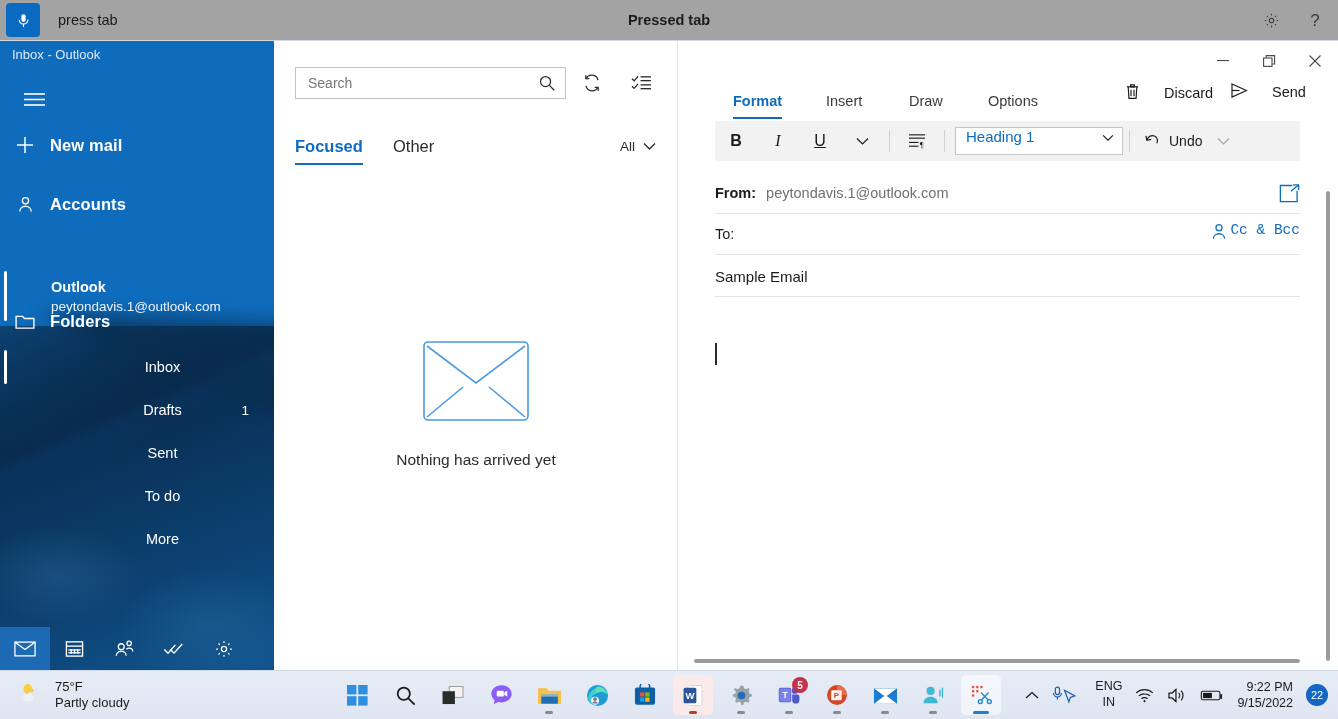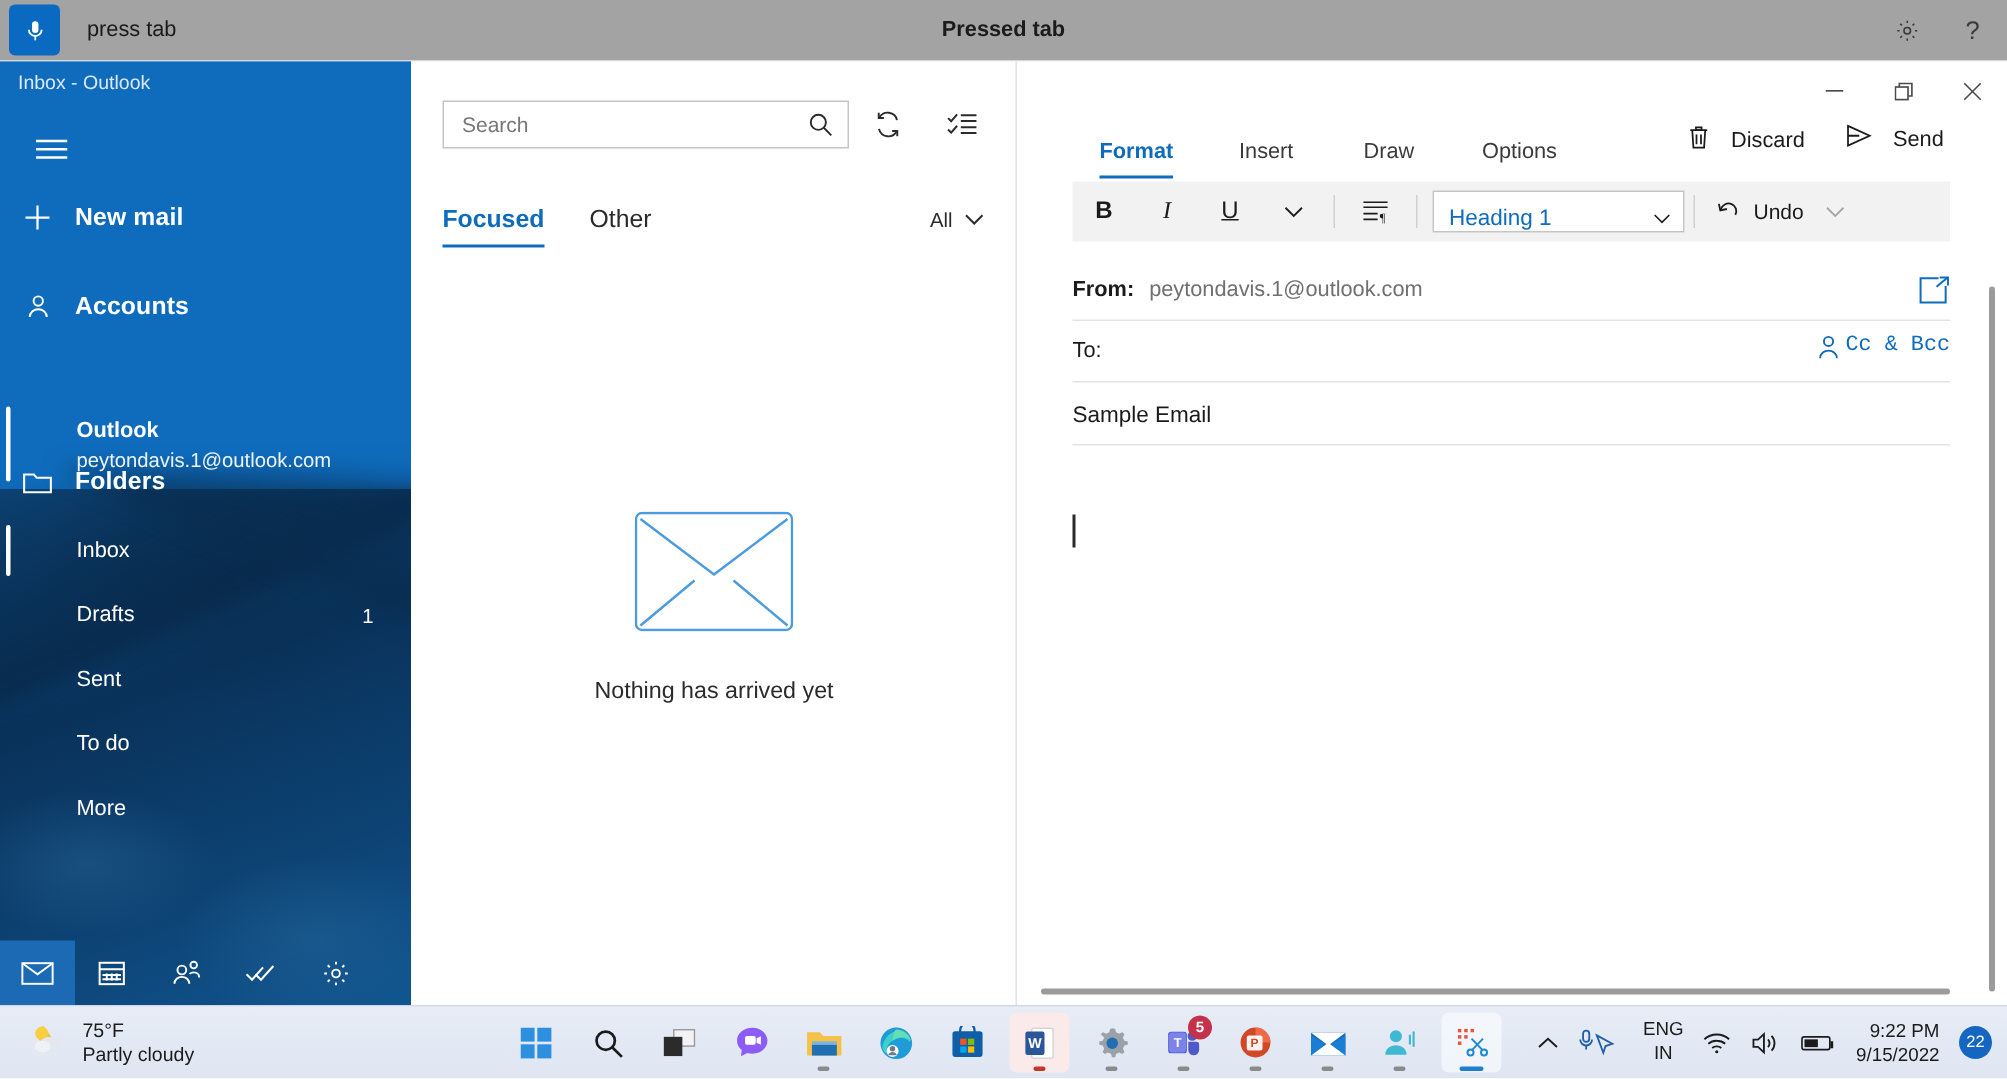--- a/index.html
+++ b/index.html
@@ -112,21 +112,21 @@
     position: absolute; left: 51px; top: 10px;
     font-size: 14.5px; font-weight: bold; color: #ffffff;
   }
   .acct-mail {
     position: absolute; left: 51px; top: 30px;
     font-size: 13.5px; color: #ecf4fb;
   }
 
   .folder-item {
     position: absolute; left: 0; width: 274px; height: 42px;
-    display: flex; align-items: center; color: #ffffff; font-size: 14.5px;
+    display: flex; align-items: center; color: #ffffff; font-size: 14.5px; justify-content: center;
   }
   .folder-item .fi-label { margin-left: 51px; }
   .folder-item .fi-count { position: absolute; right: 25px; font-size: 13.5px; }
   .folder-sel-bar {
     position: absolute; left: 4px; width: 3px; height: 34px; top: 4px;
     background: #ffffff; border-radius: 2px;
   }
 
   .nav-bottombar {
     position: absolute; left: 0; bottom: 0; width: 274px; height: 43px;
@@ -207,37 +207,37 @@
   .ribbon-tabs {
     position: absolute; left: 0; top: 40px; width: 660px; height: 40px;
   }
   .rtab {
     position: absolute; top: 0; font-size: 14.5px; color: #3b3b3b;
     padding-bottom: 8px;
     margin-top: 12px;
   }
   .rtab.active { color: #0f6cbd; font-weight: bold; border-bottom: 2px solid #0f6cbd; }
   .ract {
-    position: absolute; top: 2px; display: flex; align-items: center; gap: 14px;
+    position: absolute; top: 2px; display: flex; align-items: center; gap: 24px;
     font-size: 14.5px; color: #1b1b1b;
   }
 
   .ribbon-bar {
     position: absolute; left: 37px; top: 80px; width: 585px; height: 40px;
     background: #f2f2f2; display: flex; align-items: center;
   }
   .rb-btn {
     width: 42px; height: 40px; display: flex; align-items: center;
     justify-content: center; font-size: 16px; color: #1b1b1b;
   }
   .rb-sep { width: 1px; height: 22px; background: #d0d0d0; margin: 0 6px; }
   .rb-style {
     width: 168px; height: 28px; margin-left: 4px;
     border: 1px solid #c4c4c4; background: #ffffff;
-    display: flex; align-items: flex-end; justify-content: space-between;
+    display: flex; align-items: flex-start; justify-content: space-between;
     padding: 0 8px 0 10px; color: #0f6cbd; font-size: 15px;
   }
   .rb-undo {
     display: flex; align-items: center; gap: 7px; margin-left: 8px;
     font-size: 14px; color: #1b1b1b;
   }
 
   .field-row {
     position: absolute; left: 37px; width: 585px; height: 41px;
     border-bottom: 1px solid #e3e3e3;

